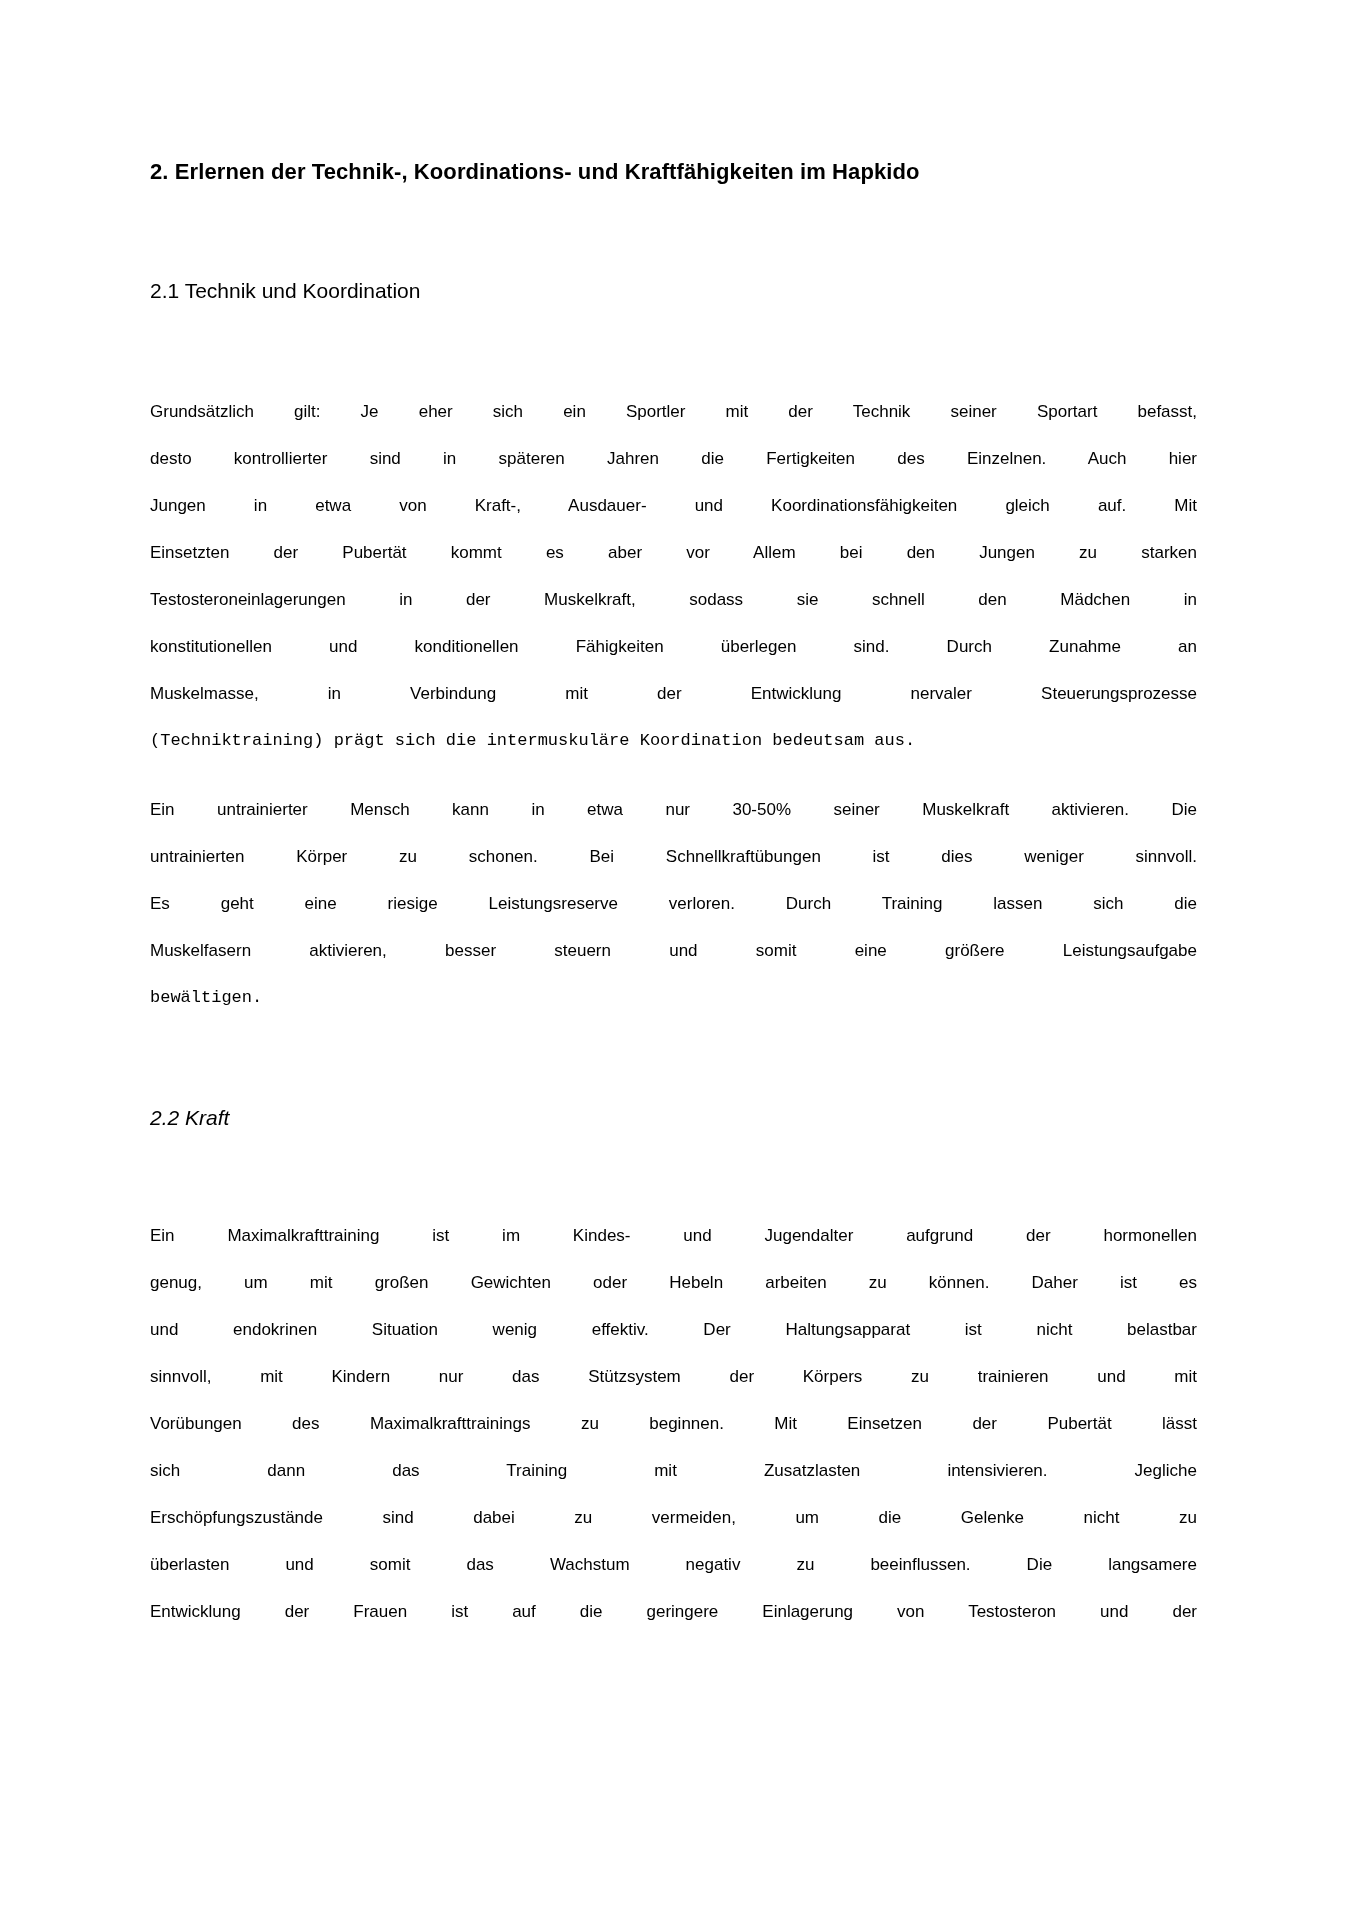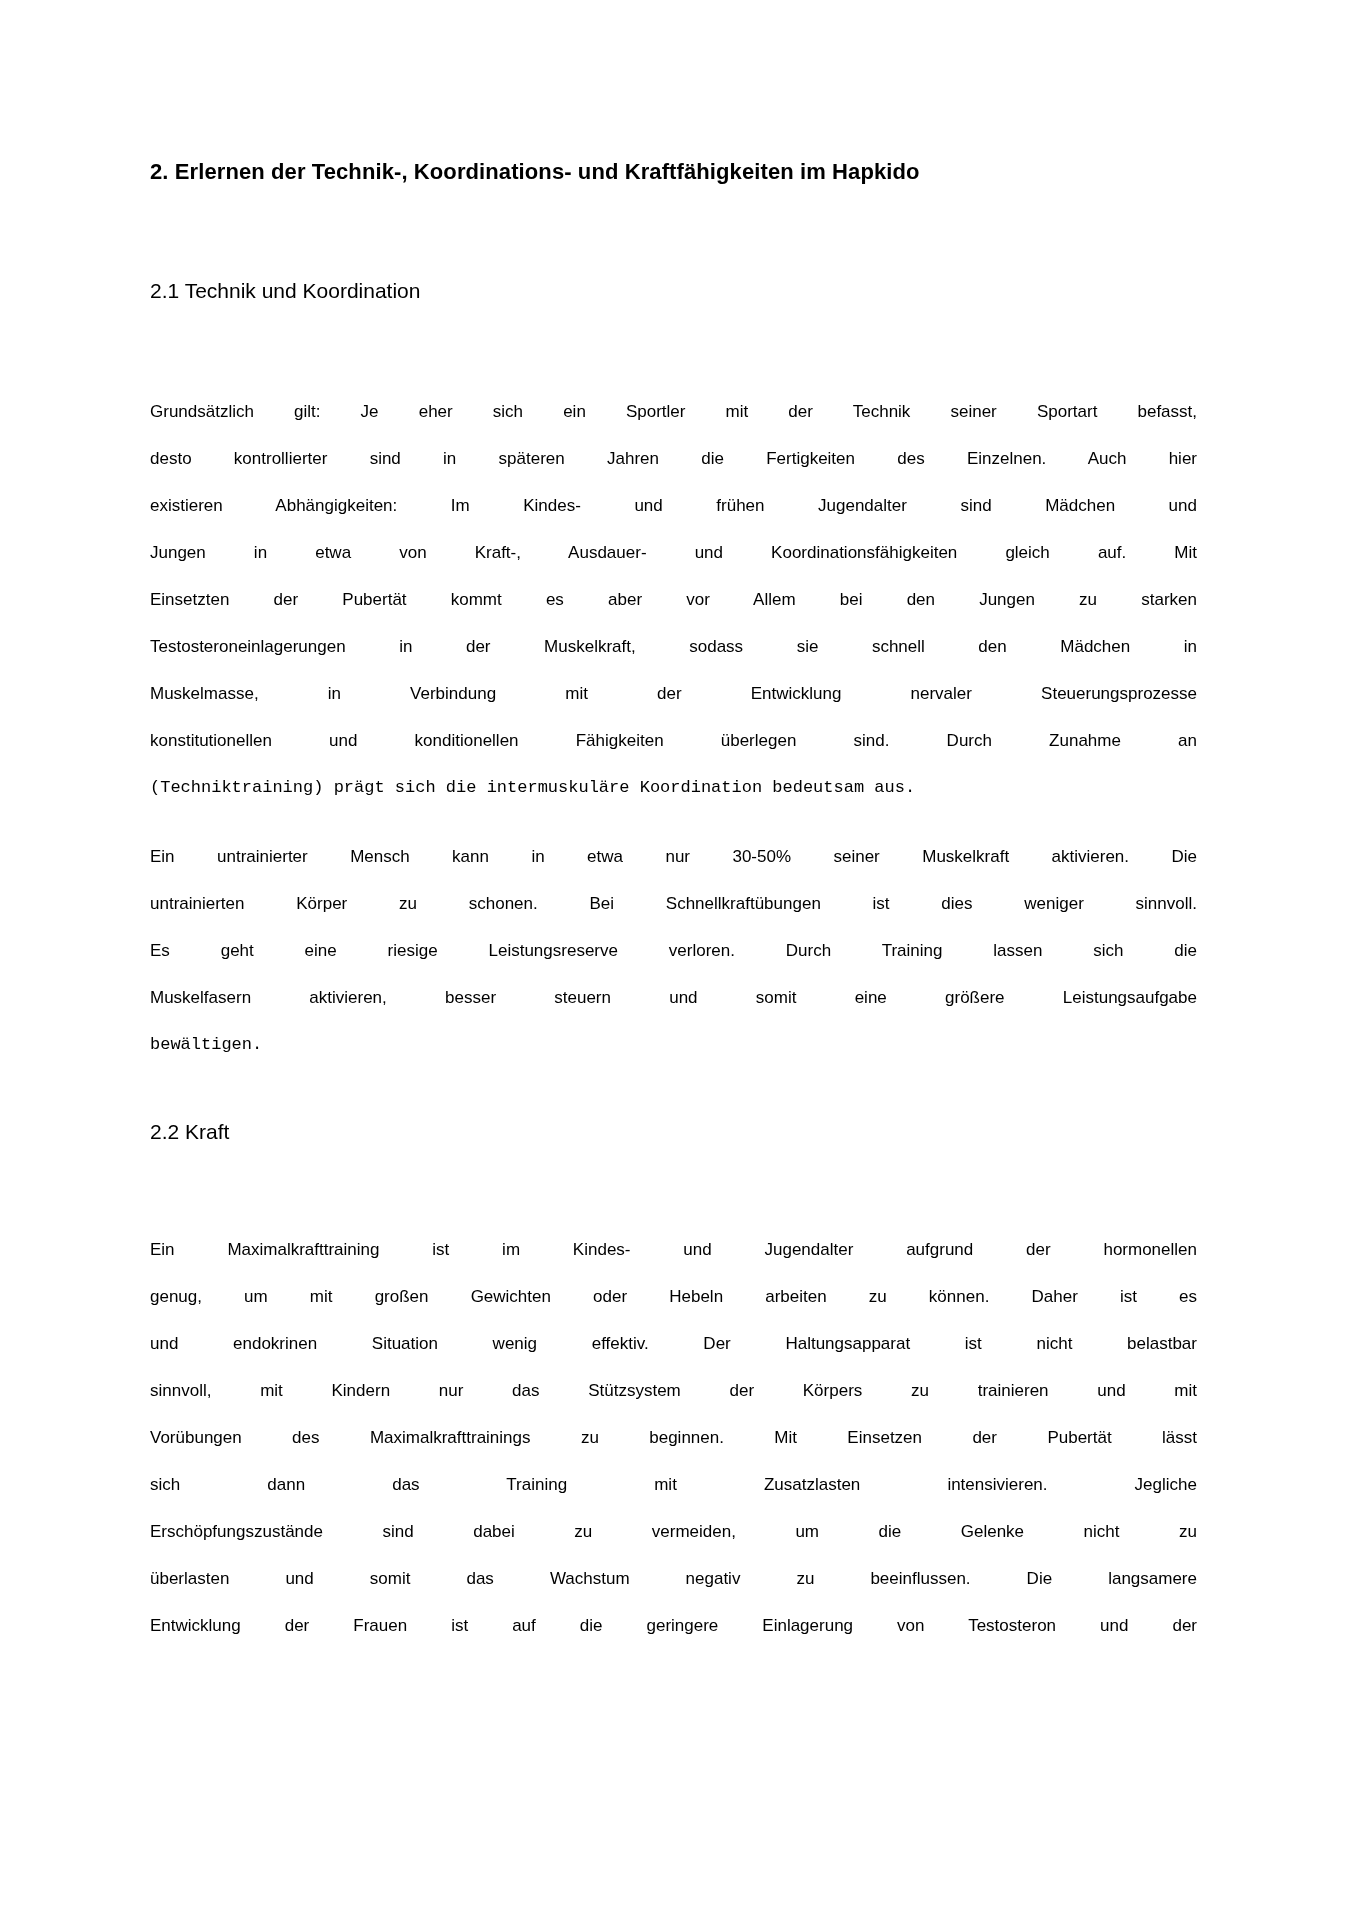--- a/index.html
+++ b/index.html
@@ -28,21 +28,21 @@
     line-height: 28px;
     letter-spacing: 0.1px;
   }
   .subheading {
     margin: 0;
     font-size: 21px;
     font-weight: normal;
     line-height: 28px;
   }
   .sub1 { margin-top: 91px; }
-  .sub2 { margin-top: 50px; }
+  .sub2 { margin-top: 83px; font-style: italic; }
   .paragraph {
     font-size: 17px;
     line-height: 47px;
   }
   .p1 { margin-top: 83px; }
   .p2 { margin-top: 22px; }
   .p3 { margin-top: 80px; }
   .tline {
     height: 47px;
     text-align: justify;
@@ -68,26 +68,25 @@
 
 <div class="page">
   <div class="content">
     <h1 class="heading-main">2. Erlernen der Technik-, Koordinations- und Kraftfähigkeiten im Hapkido</h1>
 
     <h2 class="subheading sub1">2.1 Technik und Koordination</h2>
 
     <div class="paragraph p1">
         <div class="tline">Grundsätzlich gilt: Je eher sich ein Sportler mit der Technik seiner Sportart befasst,</div>
         <div class="tline">desto kontrollierter sind in späteren Jahren die Fertigkeiten des Einzelnen. Auch hier</div>
-        <div class="tline">existieren Abhängigkeiten: Im Kindes- und frühen Jugendalter sind Mädchen und</div>
         <div class="tline">Jungen in etwa von Kraft-, Ausdauer- und Koordinationsfähigkeiten gleich auf. Mit</div>
         <div class="tline">Einsetzten der Pubertät kommt es aber vor Allem bei den Jungen zu starken</div>
         <div class="tline">Testosteroneinlagerungen in der Muskelkraft, sodass sie schnell den Mädchen in</div>
+        <div class="tline">konstitutionellen und konditionellen Fähigkeiten überlegen sind. Durch Zunahme an</div>
         <div class="tline">Muskelmasse, in Verbindung mit der Entwicklung nervaler Steuerungsprozesse</div>
-        <div class="tline">konstitutionellen und konditionellen Fähigkeiten überlegen sind. Durch Zunahme an</div>
         <div class="tline flush">(Techniktraining) prägt sich die intermuskuläre Koordination bedeutsam aus.</div>
       </div>
 
     <div class="paragraph p2">
         <div class="tline">Ein untrainierter Mensch kann in etwa nur 30-50% seiner Muskelkraft aktivieren. Die</div>
         <div class="tline">untrainierten Körper zu schonen. Bei Schnellkraftübungen ist dies weniger sinnvoll.</div>
         <div class="tline">Es geht eine riesige Leistungsreserve verloren. Durch Training lassen sich die</div>
         <div class="tline">Muskelfasern aktivieren, besser steuern und somit eine größere Leistungsaufgabe</div>
         <div class="tline flush">bewältigen.</div>
       </div>

